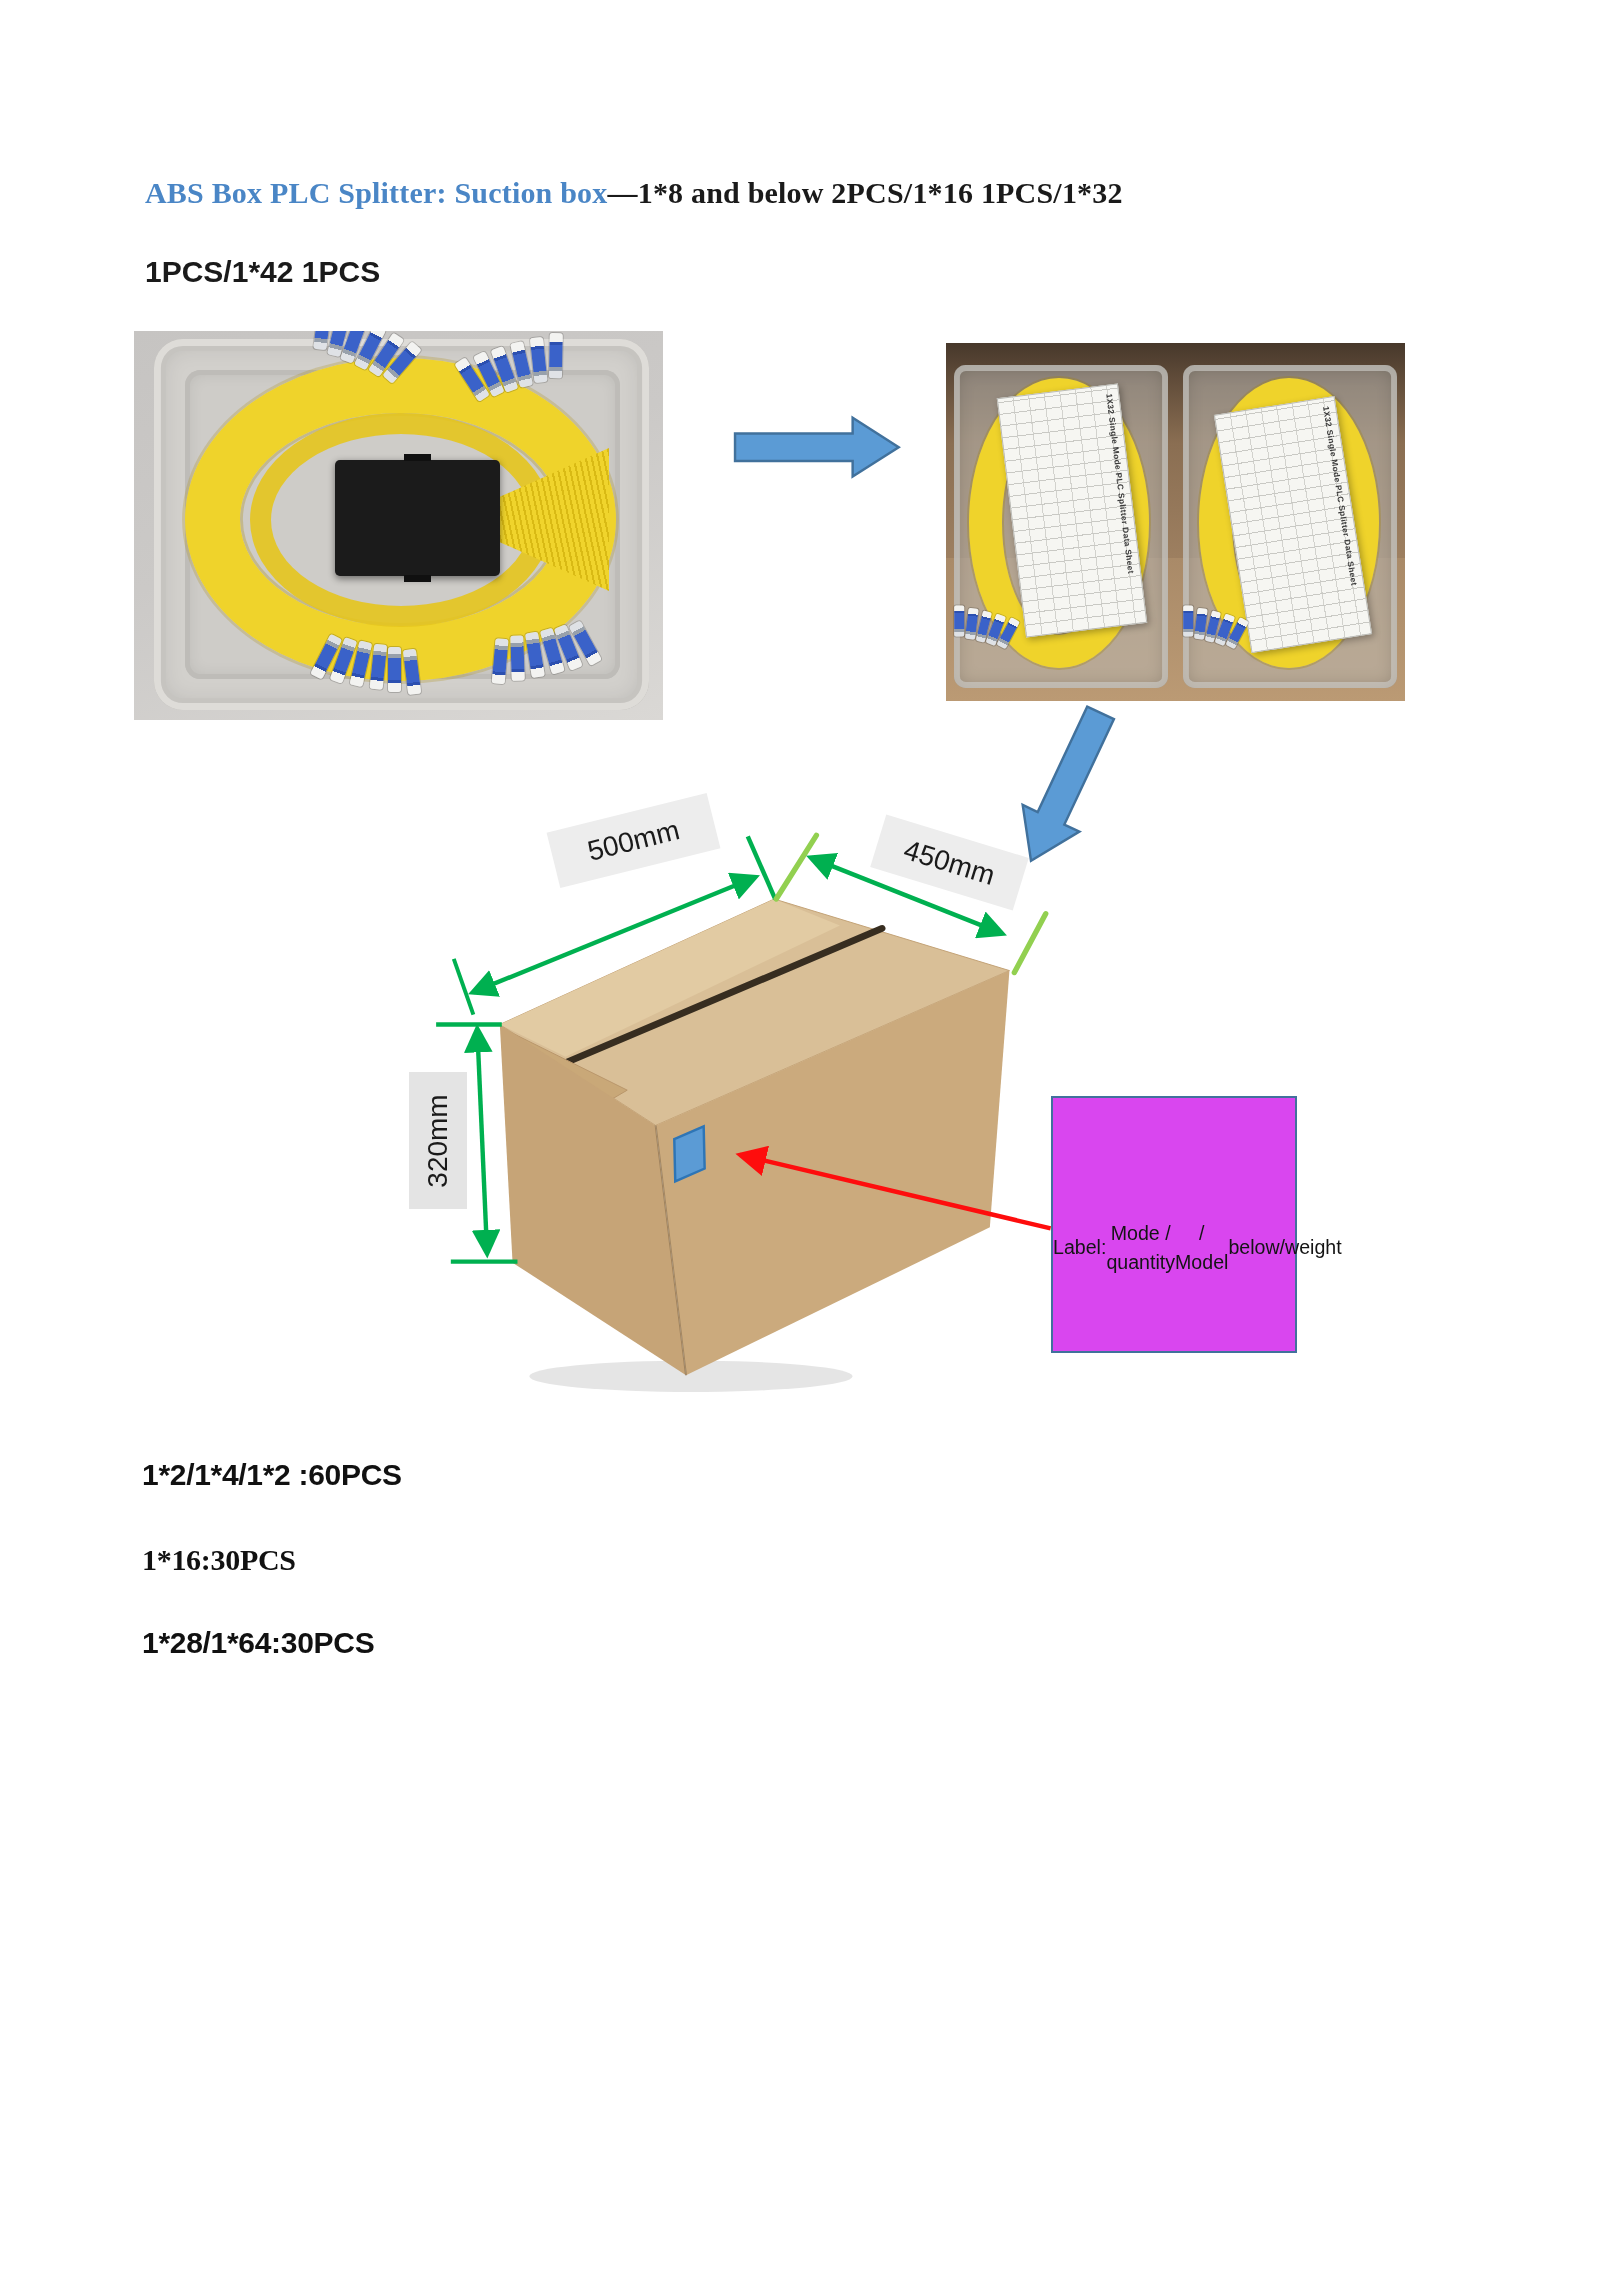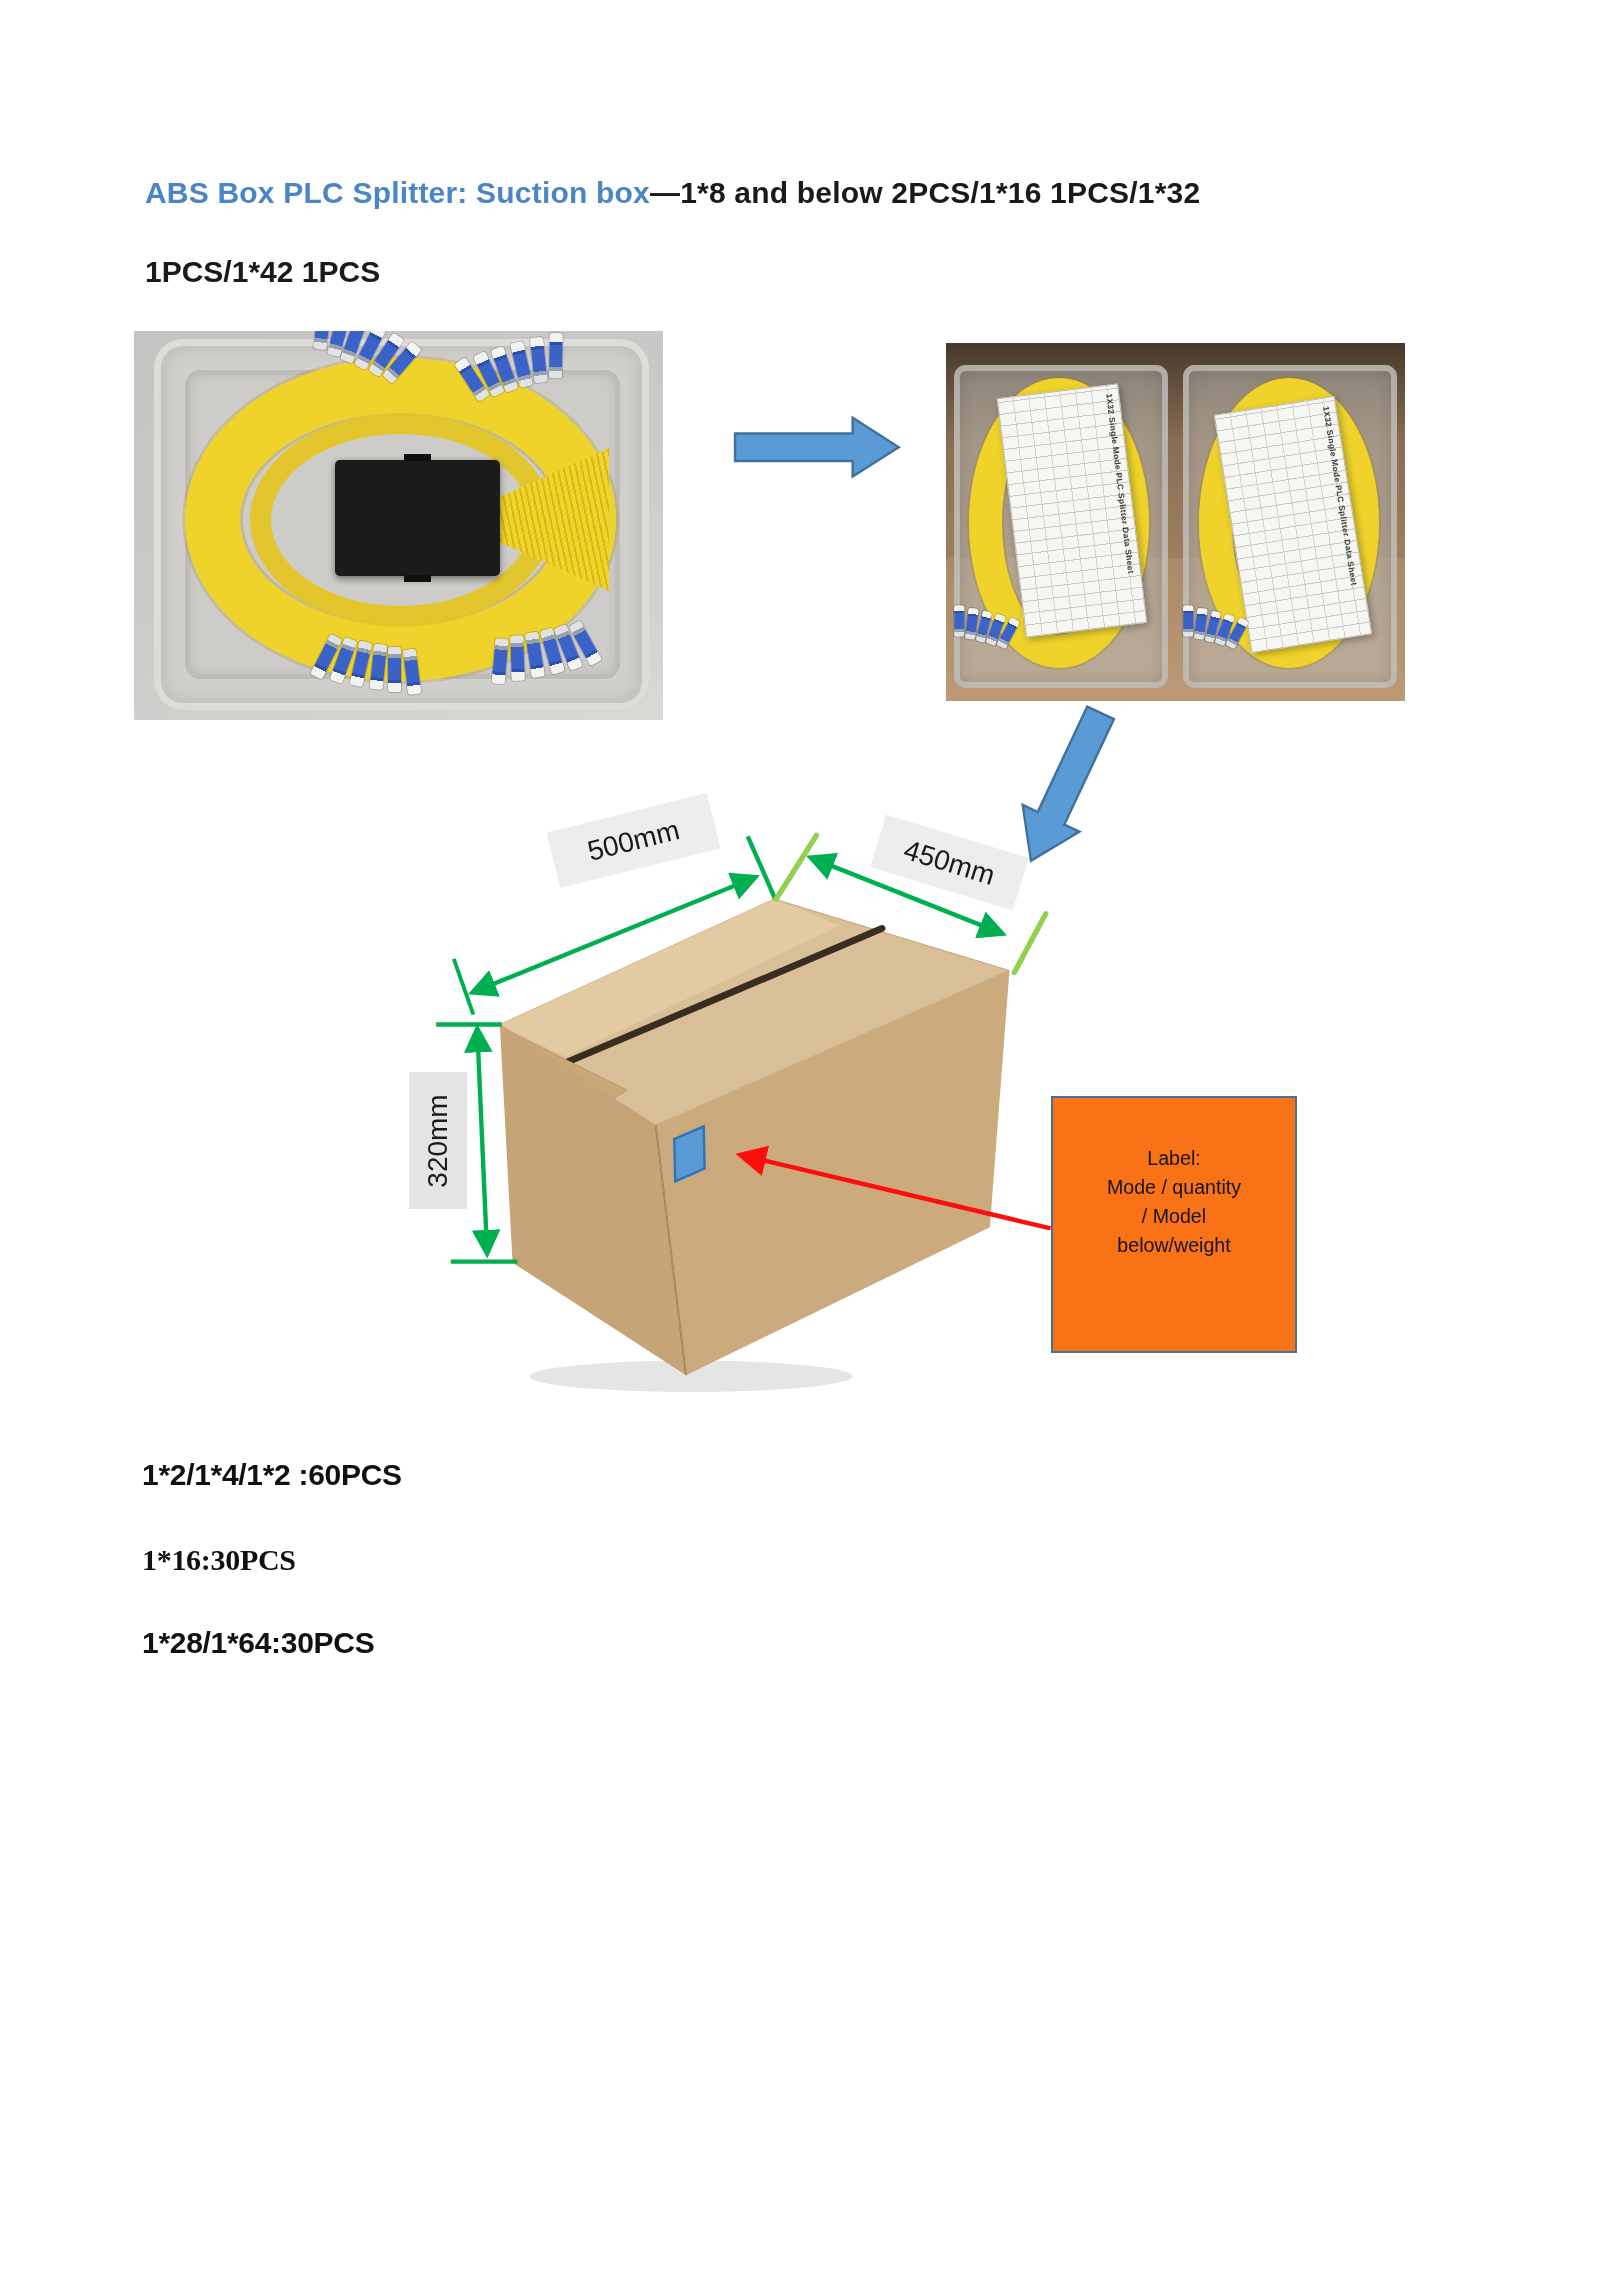--- a/index.html
+++ b/index.html
@@ -1,21 +1,21 @@
 <!DOCTYPE html>
 <html><head>
 <meta charset="utf-8">
 <style>
   html,body{margin:0;padding:0;background:#ffffff;}
   .page{position:relative;width:1621px;height:2293px;background:#ffffff;overflow:hidden;
         font-family:"Liberation Sans",sans-serif;}
 
   
   .title{position:absolute;left:145px;top:176px;font-size:30px;font-weight:bold;
-         letter-spacing:0.2px;white-space:nowrap;color:#1a1a1a;}
+         letter-spacing:0.2px;white-space:nowrap;color:#1a1a1a;font-family:Liberation Serif, serif;}
   .title .hl{color:#4A86C6;}
   .title2{position:absolute;left:145px;top:255px;font-size:30px;font-weight:bold;color:#1a1a1a;}
 
   
   .photoL{position:absolute;left:134px;top:331px;width:529px;height:389px;overflow:hidden;
           background:linear-gradient(160deg,#c6c4c2 0%,#cbc9c7 45%,#dad8d5 100%);}
   .trayL{position:absolute;left:19.6px;top:7.8px;right:13.7px;bottom:9.8px;border-radius:29px;
          background:#d2d0cc;
          box-shadow:inset 0 0 0 6.9px #dedcd8, inset 0 0 0 11.8px #c6c4c0, inset 0 0 27.4px rgba(0,0,0,.18);}
   .trayL-lip{position:absolute;left:51px;top:39px;right:43px;bottom:41px;border-radius:15.7px;
@@ -61,22 +61,22 @@
   
   .dim{position:absolute;display:flex;align-items:center;justify-content:center;
        background:#EDEDED;color:#1a1a1a;font-size:28px;}
   .dim-500{left:551px;top:812px;width:165px;height:57px;transform:rotate(-14deg);}
   .dim-450{left:875px;top:835px;width:149px;height:55px;transform:rotate(17deg);}
   .dim-320{left:409px;top:1072px;width:58px;height:137px;background:#E4E4E4;}
   .dim-320 span{transform:rotate(-90deg);white-space:nowrap;}
 
   
   .callout{position:absolute;left:1051px;top:1096px;width:246px;height:257px;box-sizing:border-box;
-           background:#f97316;border:2.9px solid #41719C;color:#141414;
-           display:flex;flex-direction:column;justify-content:flex-start;align-items:center;
+           background:#d946ef;border:2.9px solid #41719C;color:#141414;
+           display:flex;flex-direction:row;justify-content:flex-start;align-items:center;
            padding-top:46px;font-size:19.6px;line-height:29px;text-align:center;}
 
   
   .pack{position:absolute;left:142px;font-size:30px;font-weight:bold;color:#111;letter-spacing:-0.3px;}
 </style>
 </head>
 <body>
 
 <div class="page">
 

